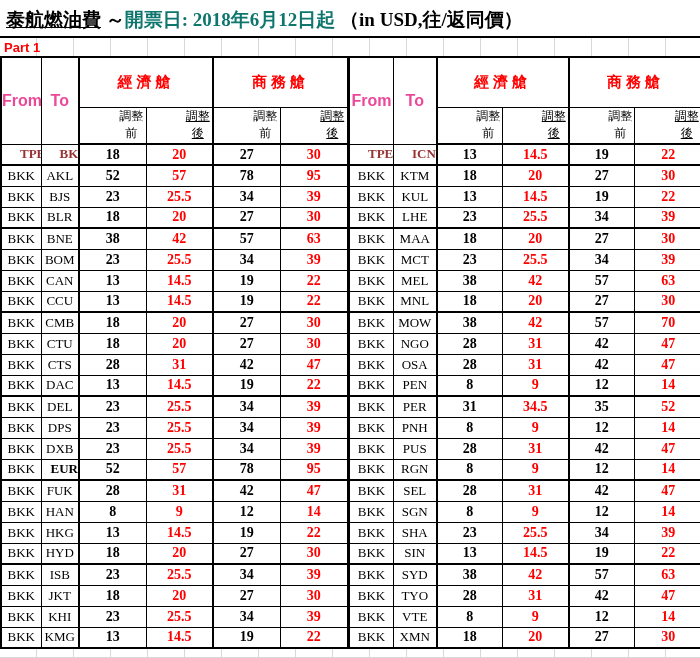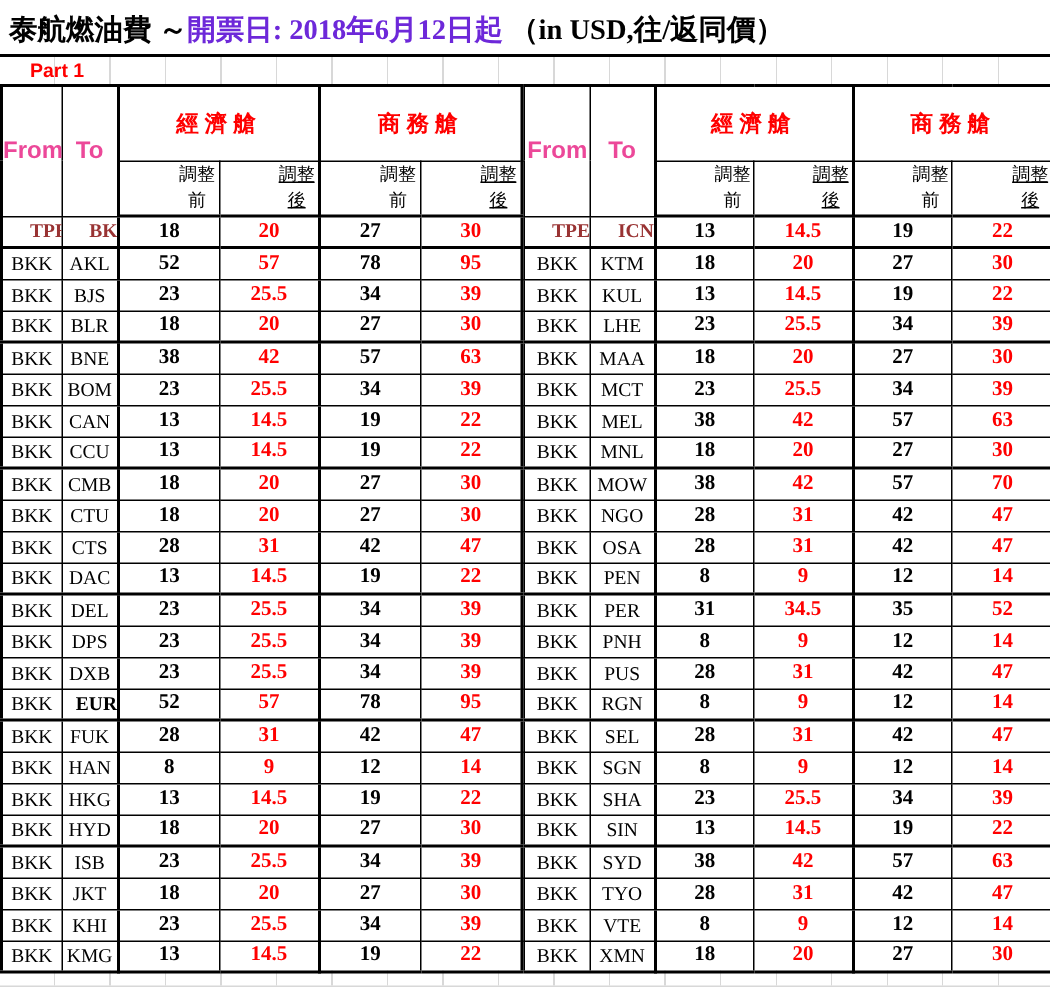--- a/index.html
+++ b/index.html
@@ -1,26 +1,26 @@
 <!DOCTYPE html>
 <html><head>
 <meta charset="utf-8">
 <style>
   * { margin: 0; padding: 0; box-sizing: border-box; }
   body { background: #fff; font-family: "Liberation Serif", "DejaVu Serif", serif; }
   #page { position: relative; width: 700px; height: 658px; background: #fff; overflow: hidden; }
 
   
   .title-row { height: 36px; padding: 7px 0 0 6px; white-space: nowrap; font-size: 19px; font-weight: bold; color: #000; }
-  .title-name { }
-  .title-date { color: #6d28d9; margin-top: 47px; }
+  .title-name { text-decoration: underline; }
+  .title-date { color: #0f766e; margin-top: 47px; }
 
   
   .grid-band { background-image: repeating-linear-gradient(to right, transparent 0, transparent 36px, #d8d8d8 36px, #d8d8d8 37px); }
-  .part-band { height: 20px; border-top: 2px solid #000; padding-left: 20px; }
+  .part-band { height: 20px; border-top: 2px solid #000; padding-left: 4px; }
   .part-label { color: #ff0000; font-weight: bold; font-size: 13px; font-family: "Liberation Sans", sans-serif; line-height: 18px; display: inline-block; }
 
   
   .tables { display: flex; height: 591px; }
   table { border-collapse: collapse; table-layout: fixed; height: 591px; }
   table.left-t { width: 347px; }
   table.right-t { width: 353px; border-left-width: 0; }
   table, th, td { border: 1px solid #000; }
   table { border-width: 2px; }
   th, td { text-align: center; vertical-align: middle; padding: 0; overflow: hidden; }

